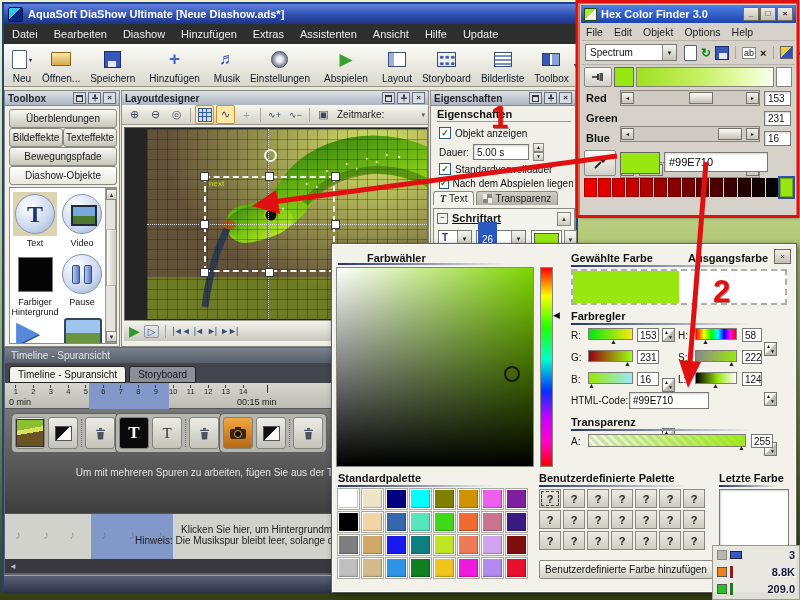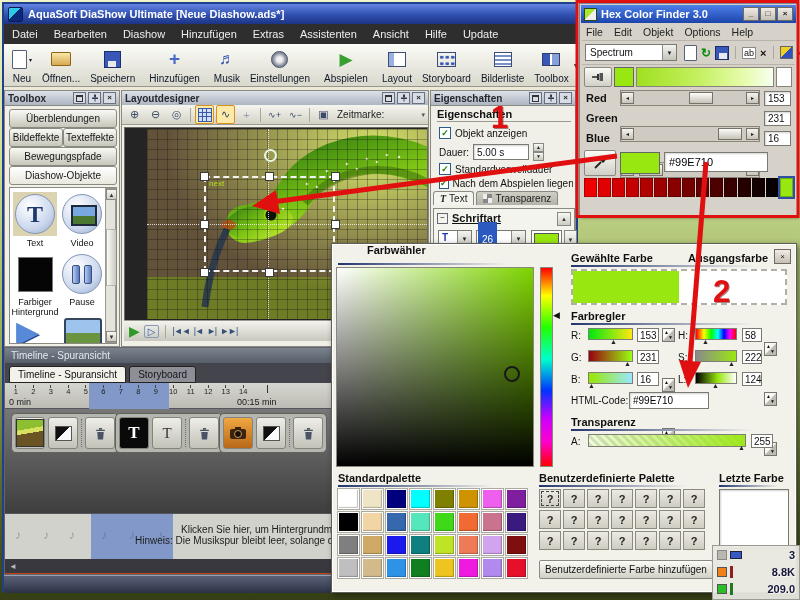--- a/index.html
+++ b/index.html
@@ -526,20 +526,21 @@
         <span class="gbtn">
             <span class="contrast"></span>
           </span>
         <span class="dotsep"></span>
         <span class="gbtn">
             <svg width="11" height="13" viewBox="0 0 10 12">
               <path d="M1 2.6h8v1.1H1z M2 4.6h6l-.6 7h-4.8z M3.6 1h2.8v1.4H3.6z" fill="#4a5264"></path>
             </svg>
           </span>
       </div>
+      <div class="a" style="left:40px;top:58px;width:288px;text-align:right;font-size:10px;color:#e2e2e0;white-space:nowrap;overflow:hidden;">Um mit mehreren Spuren zu arbeiten, fügen Sie aus der T</div>
     </div>
     <div class="a music" style="left:0;top:165px;width:572px;height:46px;">
       <div class="a" style="left:86px;top:0;width:82px;height:46px;background:#8298c8;"></div>
       <span class="note" style="left:10px;top:14px;">♪</span>
       <span class="note" style="left:38px;top:14px;">♪</span>
       <span class="note" style="left:64px;top:14px;">♪</span>
       <span class="note" style="left:96px;top:14px;">♪</span>
       <span class="note" style="left:124px;top:14px;">♪</span>
       <span class="note" style="left:152px;top:14px;">♪</span>
       <div class="a" style="left:130px;top:10px;width:205px;font-size:10px;color:#1c1c1c;">
@@ -651,21 +652,21 @@
     </div>
 
     <div class="a slider" style="left:3px;top:196px;width:211px;height:13px;">
       <span class="sarr" style="left:0;width:12px;">◄</span>
       <span class="sthumb" style="left:148px;width:48px;"></span>
       <span class="sarr" style="right:0;width:12px;">►</span>
     </div>
   </div>
 
   <div class="a dialog" style="left:331px;top:243px;width:464px;height:348px;z-index:20;">
-    <div class="a dhead" style="left:6px;top:0;padding-left:29px;">Farbwähler</div>
+    <div class="a dhead" style="left:6px;top:8px;padding-left:29px;">Farbwähler</div>
     <div class="a grule" style="left:6px;top:19px;width:198px;"></div>
     <div class="a wbtn" style="right:5px;top:5px;width:15px;height:13px;">×</div>
 
     <div class="a svsq" style="left:4px;top:23px;width:198px;height:200px;">
       <span class="a svmark" style="left:167px;top:98px;"></span>
     </div>
     <div class="a huebar" style="left:208px;top:23px;width:13px;height:200px;"></div>
     <span class="a" style="left:221px;top:66px;font-size:9px;color:#111;">◀</span>
 
     <span class="a dhead" style="left:239px;top:8px;">Gewählte Farbe</span>

